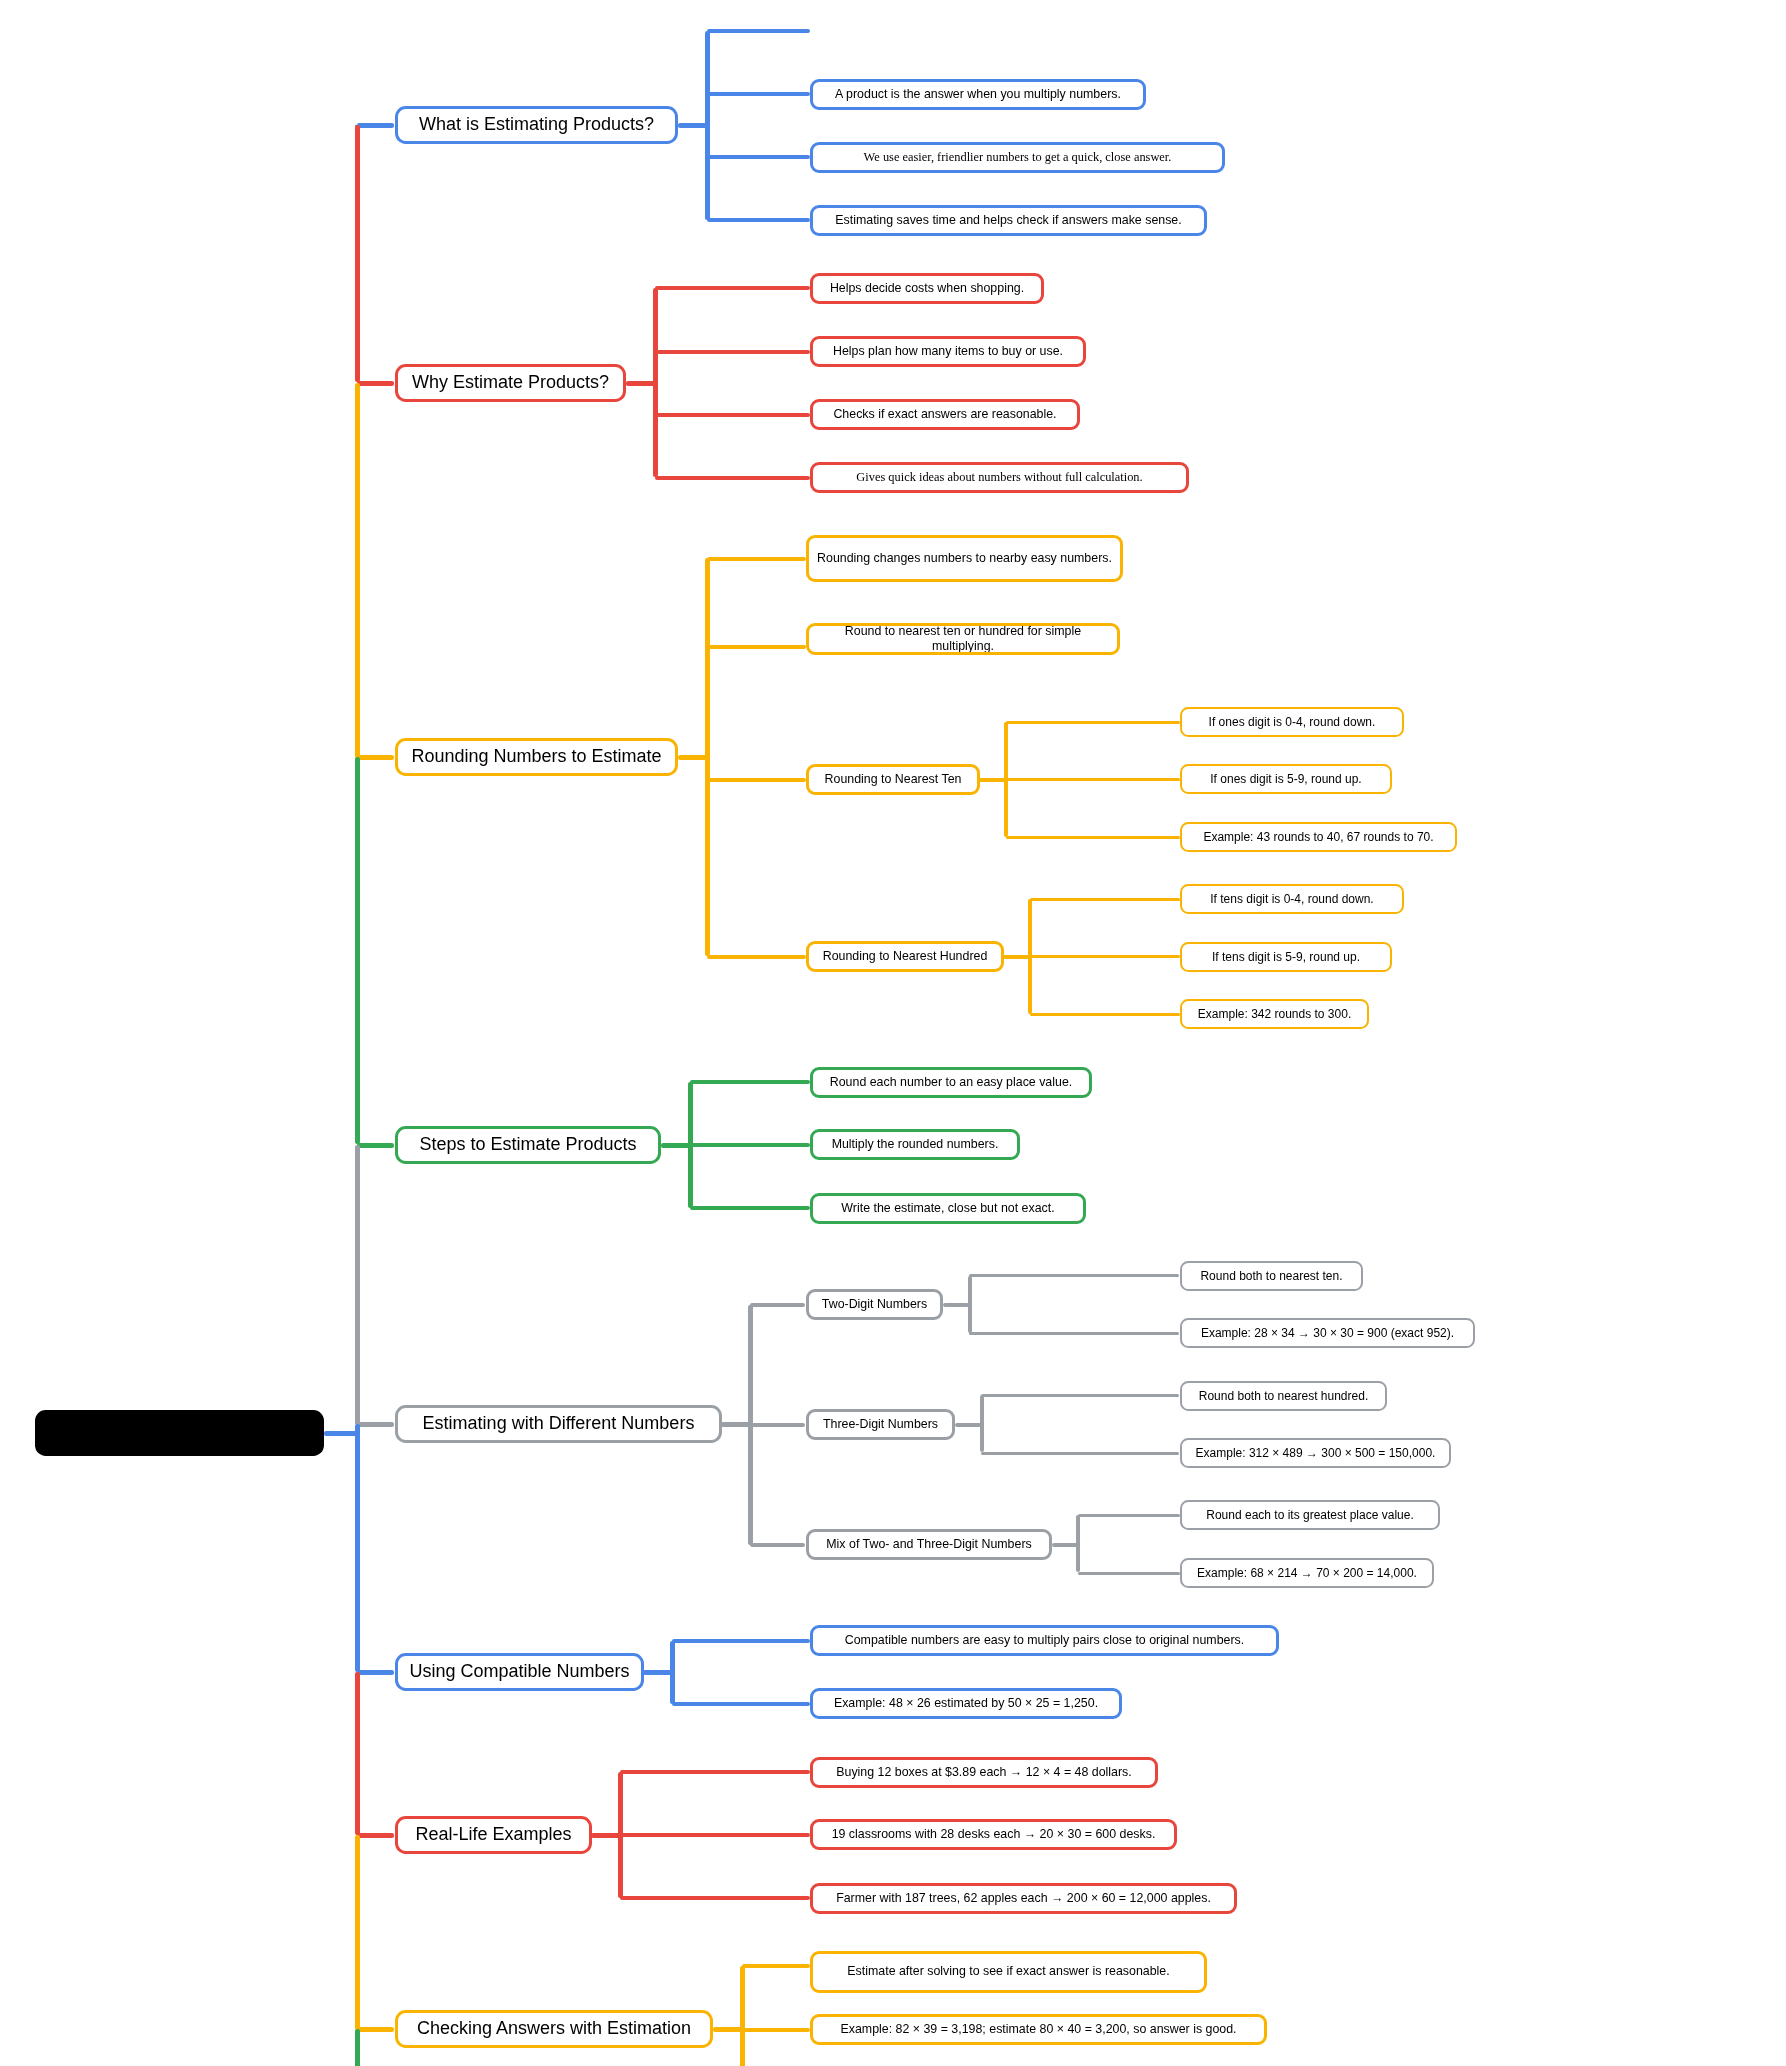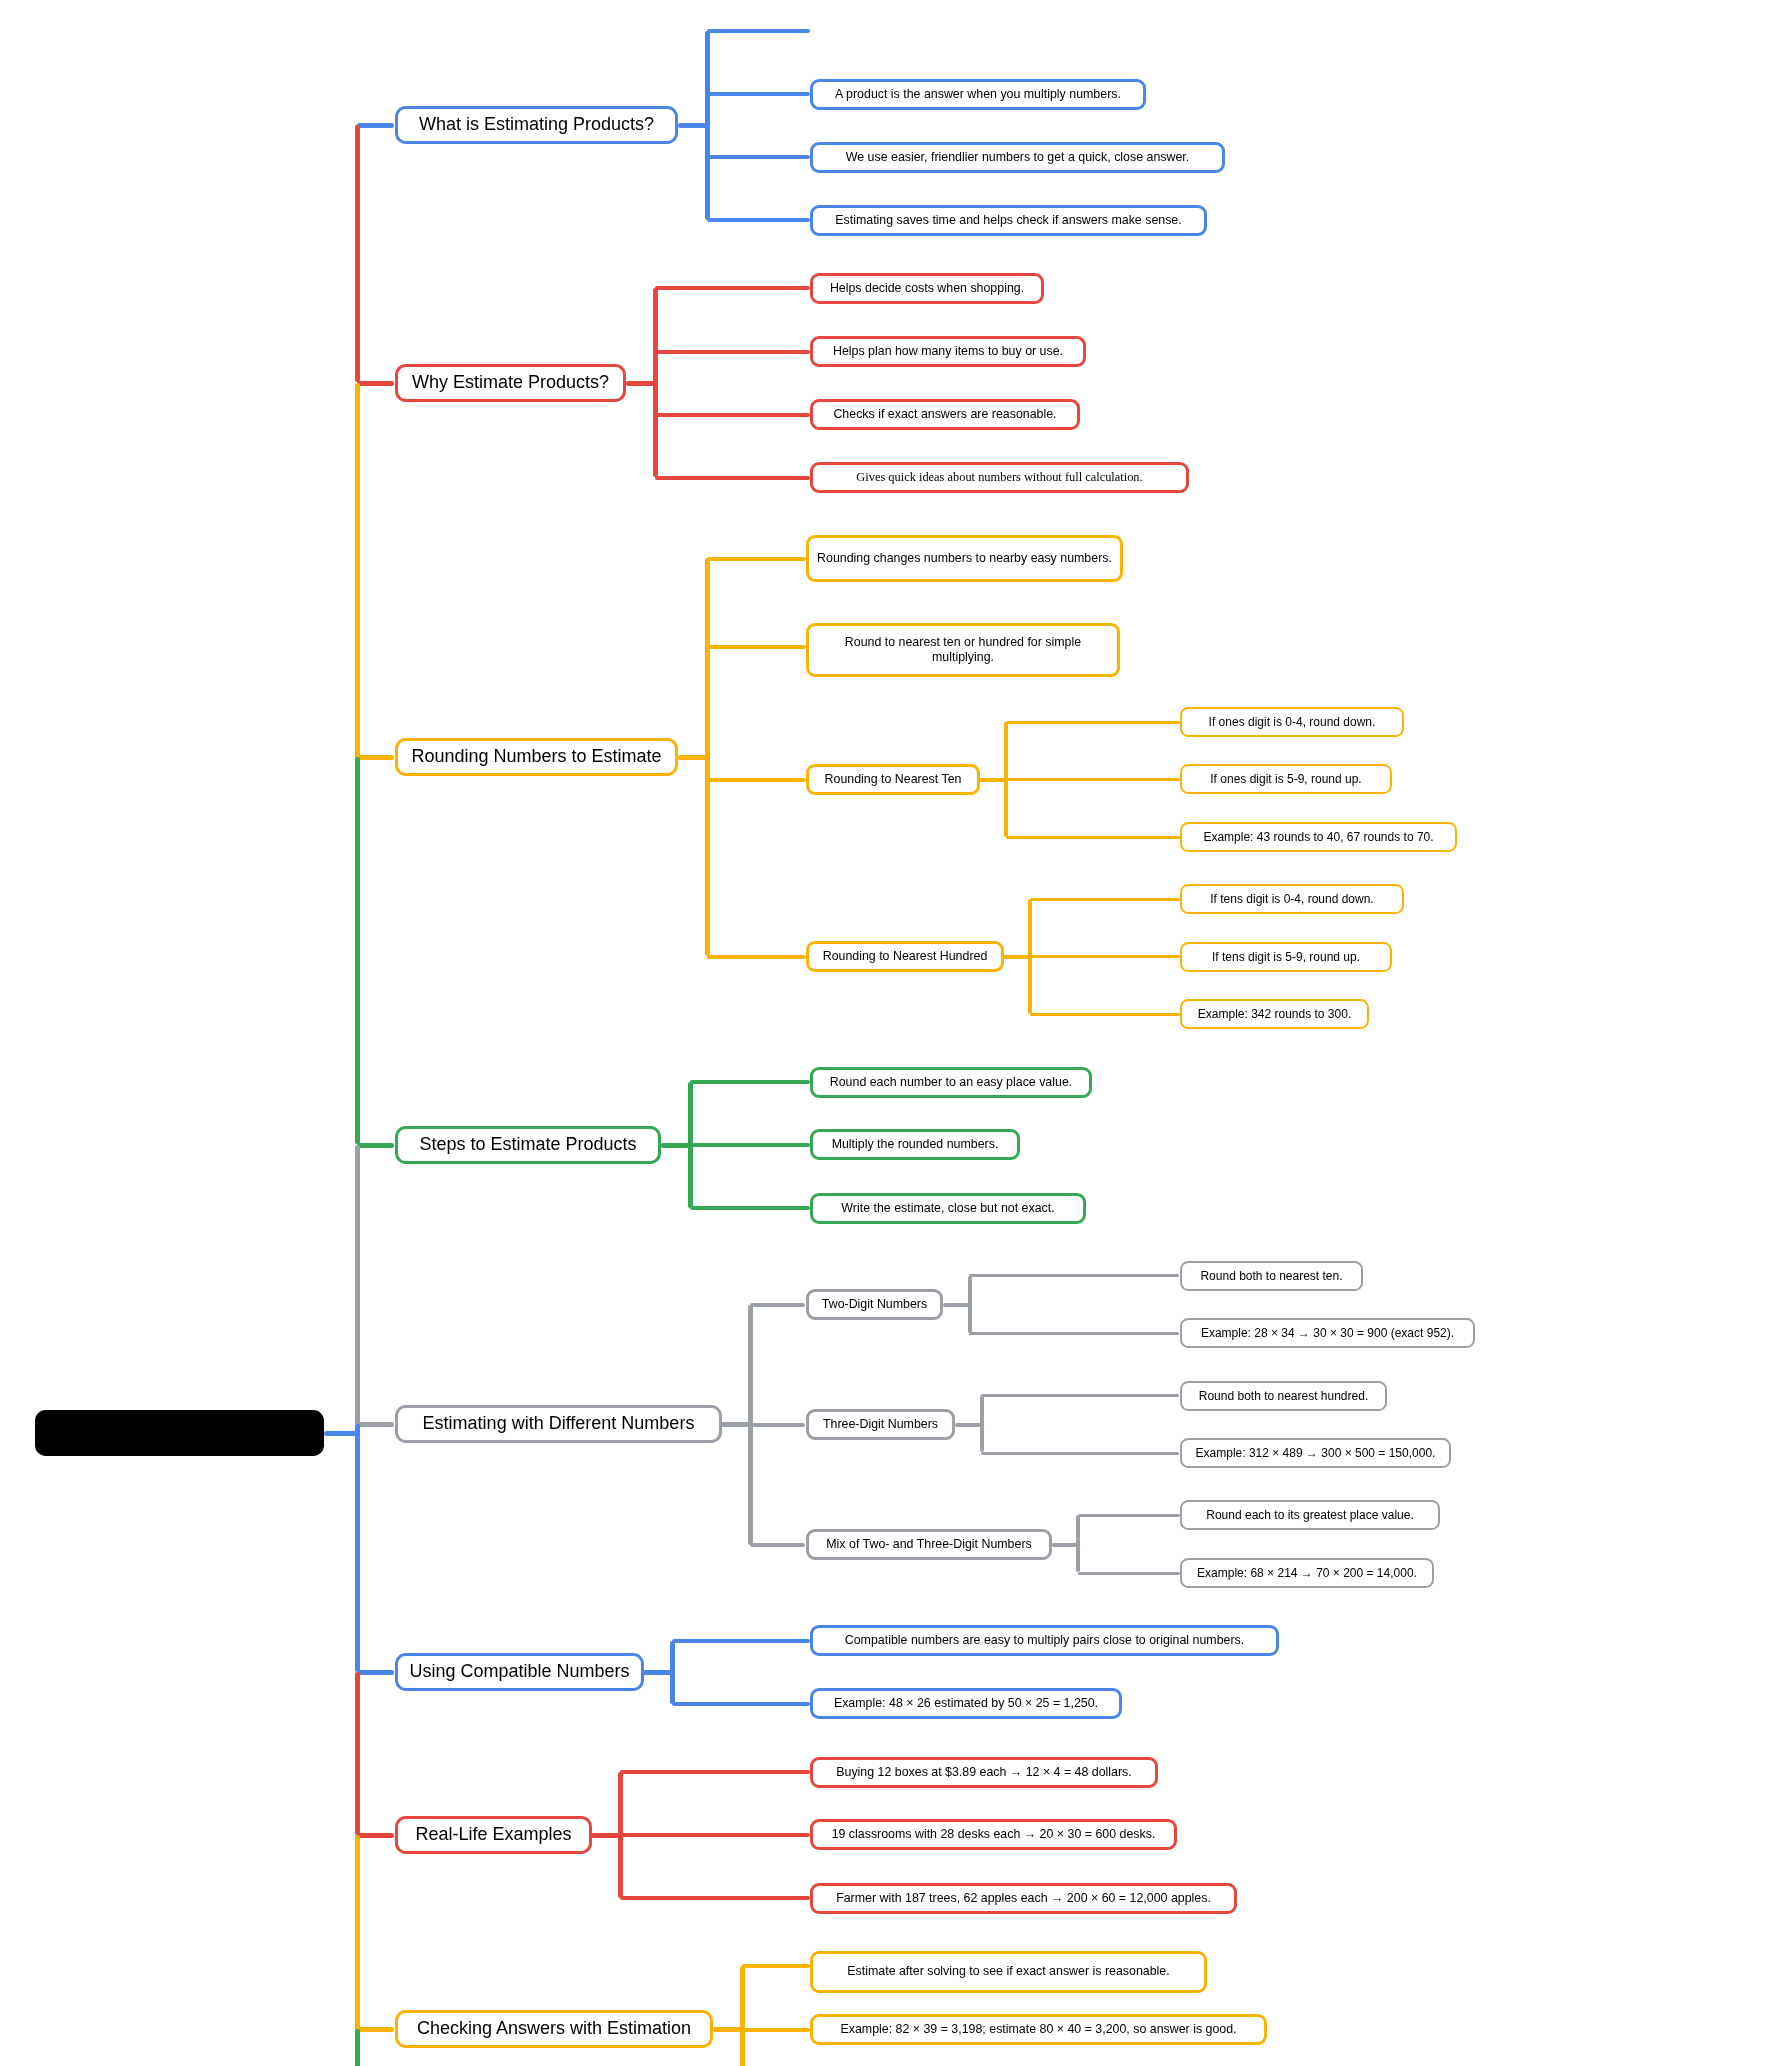--- a/index.html
+++ b/index.html
@@ -72,21 +72,21 @@
   <div class="node root" id="root-node" style="left:35px;top:1410px;width:289px;height:46px;">Estimate Products</div>
 
 <div class="node lvl1 c-blue" style="left: 395px; top: 106px; width: 283px; height: 38px;">What is Estimating Products?</div>
     <div class="edge h" style="left: 357px; top: 123px; width: 37px; color: rgb(74, 134, 232);"></div>
     <div class="edge h" style="left: 678px; top: 123px; width: 29px; color: rgb(74, 134, 232);"></div>
     <div class="edge v" style="left: 705px; top: 31px; height: 189px; color: rgb(74, 134, 232);"></div>
     <div class="edge h l2" style="left: 707px; top: 29px; width: 103px; color: rgb(74, 134, 232);"></div>
     <div class="edge h l2" style="left: 707px; top: 92px; width: 103px; color: rgb(74, 134, 232);"></div>
     <div class="node lvl2 c-blue" style="left: 810px; top: 79px; width: 336px; height: 31px;">A product is the answer when you multiply numbers.</div>
     <div class="edge h l2" style="left: 707px; top: 155px; width: 103px; color: rgb(74, 134, 232);"></div>
-    <div class="node lvl2 c-blue" style="left: 810px; top: 142px; width: 415px; height: 31px;">We use easier, friendlier numbers to get a quick, close answer.</div>
+    <div class="node lvl2 c-blue" style="left: 810px; top: 142px; width: 415px; height: 31px; font-family: Liberation Serif, serif;">We use easier, friendlier numbers to get a quick, close answer.</div>
     <div class="edge h l2" style="left: 707px; top: 218px; width: 103px; color: rgb(74, 134, 232);"></div>
     <div class="node lvl2 c-blue" style="left: 810px; top: 205px; width: 397px; height: 31px;">Estimating saves time and helps check if answers make sense.</div>
     <div class="node lvl1 c-red" style="left: 395px; top: 364px; width: 231px; height: 38px;">Why Estimate Products?</div>
     <div class="edge h" style="left: 357px; top: 381px; width: 37px; color: rgb(232, 69, 60);"></div>
     <div class="edge h" style="left: 626px; top: 381px; width: 29px; color: rgb(232, 69, 60);"></div>
     <div class="edge v" style="left: 653px; top: 288px; height: 189px; color: rgb(232, 69, 60);"></div>
     <div class="edge h l2" style="left: 655px; top: 286px; width: 155px; color: rgb(232, 69, 60);"></div>
     <div class="node lvl2 c-red" style="left: 810px; top: 273px; width: 234px; height: 31px;">Helps decide costs when shopping.</div>
     <div class="edge h l2" style="left: 655px; top: 350px; width: 155px; color: rgb(232, 69, 60);"></div>
     <div class="node lvl2 c-red" style="left: 810px; top: 336px; width: 276px; height: 31px;">Helps plan how many items to buy or use.</div>
@@ -94,21 +94,21 @@
     <div class="node lvl2 c-red" style="left: 810px; top: 399px; width: 270px; height: 31px;">Checks if exact answers are reasonable.</div>
     <div class="edge h l2" style="left: 655px; top: 476px; width: 155px; color: rgb(232, 69, 60);"></div>
     <div class="node lvl2 c-red" style="left: 810px; top: 462px; width: 379px; height: 31px; font-family: Liberation Serif, serif;">Gives quick ideas about numbers without full calculation.</div>
     <div class="node lvl1 c-yellow" style="left: 395px; top: 738px; width: 283px; height: 38px;">Rounding Numbers to Estimate</div>
     <div class="edge h" style="left: 357px; top: 755px; width: 37px; color: rgb(249, 179, 0);"></div>
     <div class="edge h" style="left: 678px; top: 755px; width: 29px; color: rgb(249, 179, 0);"></div>
     <div class="edge v" style="left: 705px; top: 558px; height: 398px; color: rgb(249, 179, 0);"></div>
     <div class="edge h l2" style="left: 707px; top: 557px; width: 99px; color: rgb(249, 179, 0);"></div>
     <div class="node lvl2 c-yellow" style="left: 806px; top: 535px; width: 317px; height: 47px;">Rounding changes numbers to nearby easy numbers.</div>
     <div class="edge h l2" style="left: 707px; top: 645px; width: 99px; color: rgb(249, 179, 0);"></div>
-    <div class="node lvl2 c-yellow" style="left: 806px; top: 623px; width: 314px; height: 54px;">Round to nearest ten or hundred for simple multiplying.</div>
+    <div class="node lvl2 c-yellow" style="left: 806px; top: 623px; width: 314px; height: 32px;">Round to nearest ten or hundred for simple multiplying.</div>
     <div class="edge h l2" style="left: 707px; top: 778px; width: 99px; color: rgb(249, 179, 0);"></div>
     <div class="node lvl2 c-yellow" style="left: 806px; top: 764px; width: 174px; height: 31px;">Rounding to Nearest Ten</div>
     <div class="edge h l2" style="left: 979px; top: 778px; width: 26.4px; color: rgb(249, 179, 0);"></div>
     <div class="edge v l2" style="left: 1004px; top: 722px; height: 115px; color: rgb(249, 179, 0);"></div>
     <div class="edge h l3" style="left: 1006px; top: 721px; width: 174px; color: rgb(249, 179, 0);"></div>
     <div class="node lvl3 c-yellow" style="left: 1180px; top: 707px; width: 224px; height: 30px;">If ones digit is 0-4, round down.</div>
     <div class="edge h l3" style="left: 1006px; top: 778px; width: 174px; color: rgb(249, 179, 0);"></div>
     <div class="node lvl3 c-yellow" style="left: 1180px; top: 764px; width: 212px; height: 30px;">If ones digit is 5-9, round up.</div>
     <div class="edge h l3" style="left: 1006px; top: 836px; width: 174px; color: rgb(249, 179, 0);"></div>
     <div class="node lvl3 c-yellow" style="left: 1180px; top: 822px; width: 277px; height: 30px;">Example: 43 rounds to 40, 67 rounds to 70.</div>

